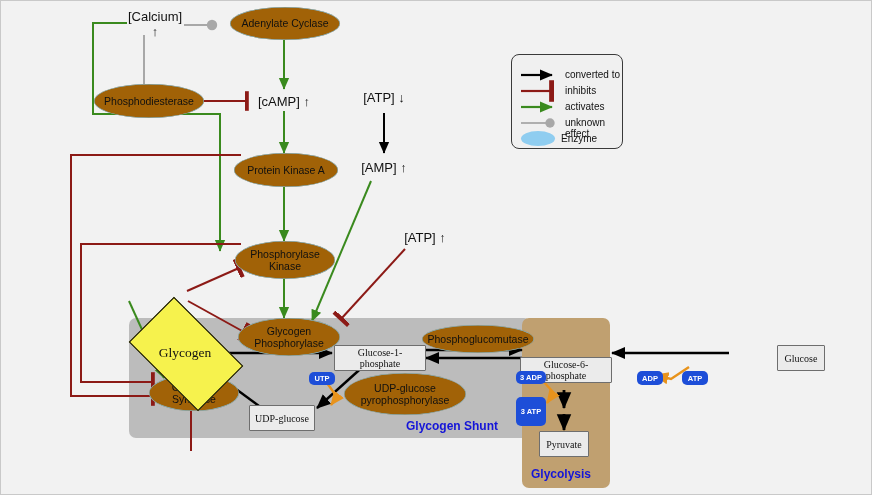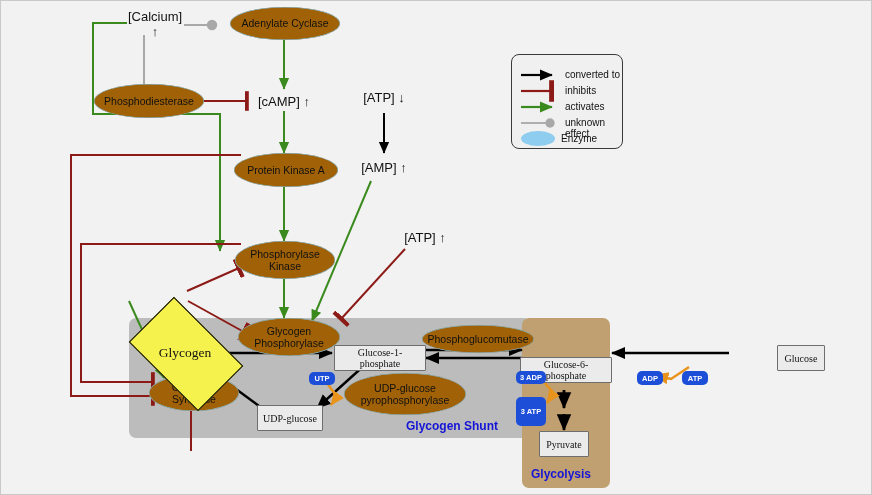--- a/index.html
+++ b/index.html
@@ -126,21 +126,21 @@
   <div class="node enzyme" style="left:343px;top:372px;width:122px;height:42px;">UDP-glucose pyrophosphorylase</div>
   <div class="node enzyme" style="left:421px;top:324px;width:112px;height:28px;">Phosphoglucomutase</div>
 
   <div class="diamond-wrap" style="left:136px;top:321px;">
     <div class="diamond"></div>
     <div class="diamond-label">Glycogen</div>
   </div>
 
   <div class="node boxed" style="left:333px;top:344px;width:92px;height:19px;">Glucose-1-phosphate</div>
   <div class="node boxed" style="left:519px;top:332px;width:92px;height:19px;margin-top:24px;">Glucose-6-phosphate</div>
-  <div class="node boxed" style="left:256px;top:404px;width:66px;height:19px;">UDP-glucose</div>
+  <div class="node boxed" style="left:248px;top:404px;width:66px;height:19px;">UDP-glucose</div>
   <div class="node boxed" style="left:538px;top:430px;width:50px;height:19px;">Pyruvate</div>
   <div class="node boxed" style="left:728px;top:344px;width:48px;height:19px;margin-left:48px;">Glucose</div>
 
   <div class="node nrg" style="left:308px;top:371px;width:26px;height:13px;">UTP</div>
   <div class="node nrg" style="left:515px;top:370px;width:30px;height:13px;">3 ADP</div>
   <div class="node nrg" style="left:515px;top:396px;width:30px;height:29px;">3 ATP</div>
   <div class="node nrg" style="left:636px;top:370px;width:26px;height:14px;">ADP</div>
   <div class="node nrg" style="left:681px;top:370px;width:26px;height:14px;">ATP</div>
 
   <div class="legend" style="left:510px;top:53px;width:110px;height:93px;">

